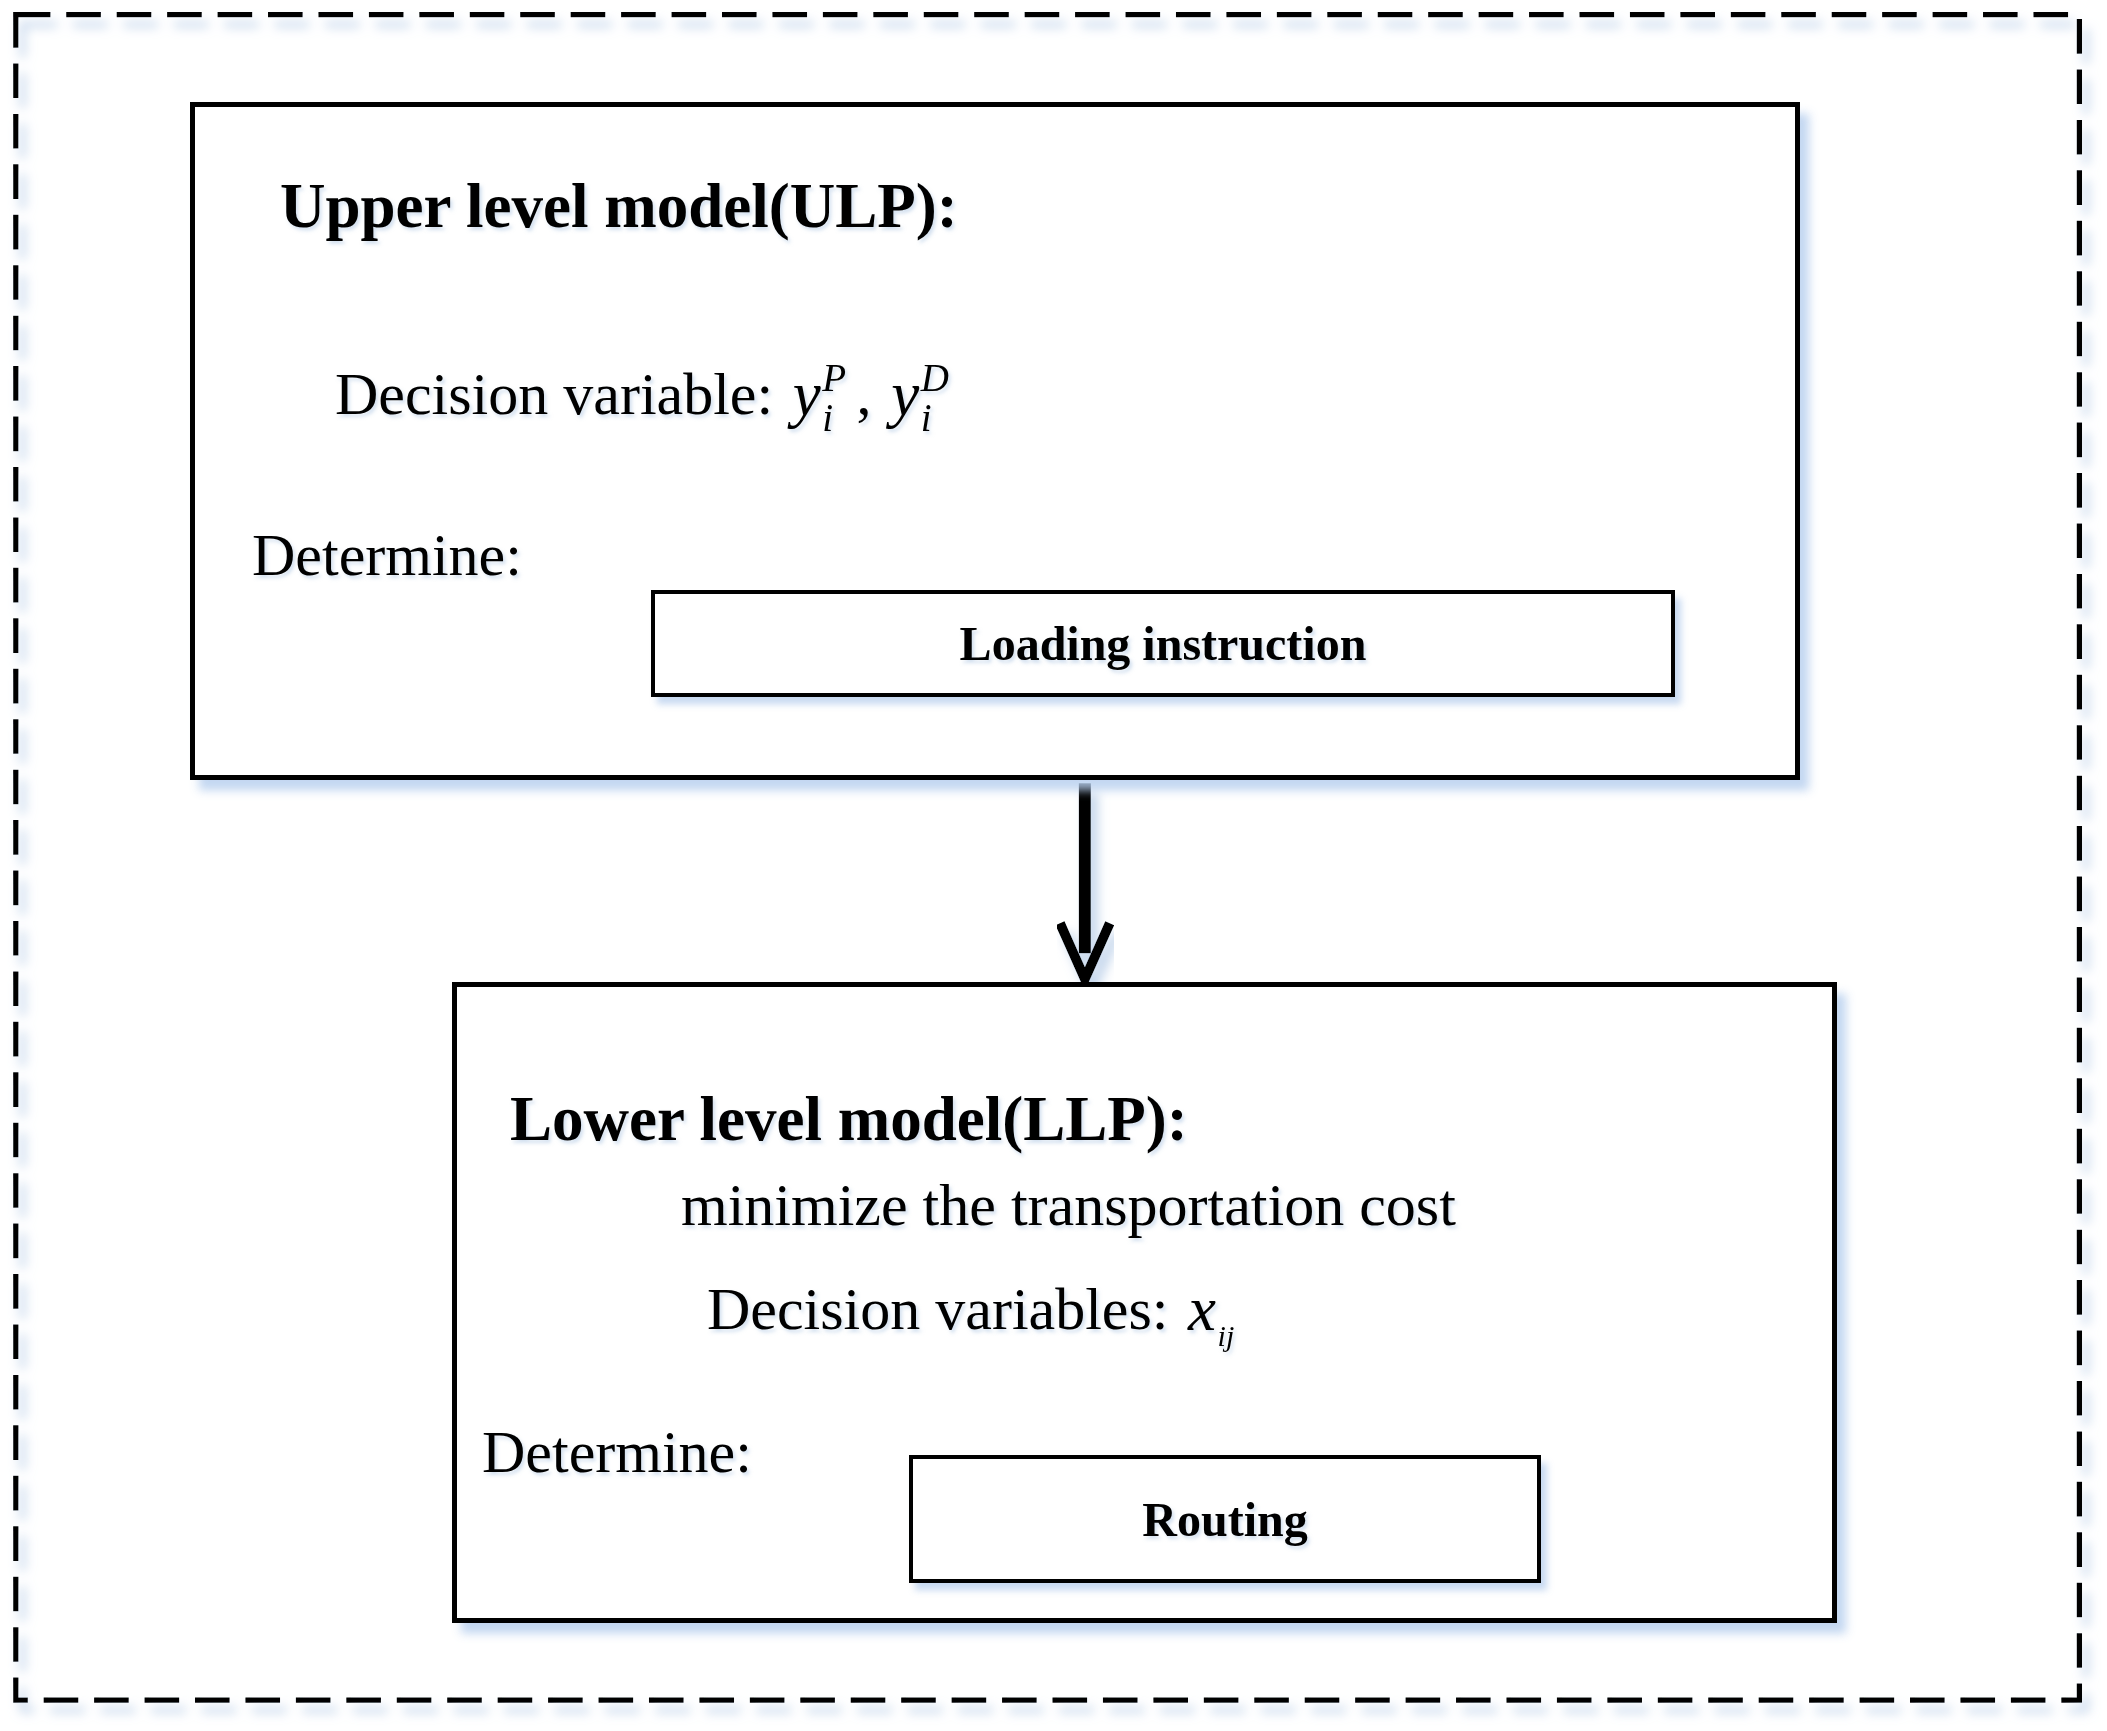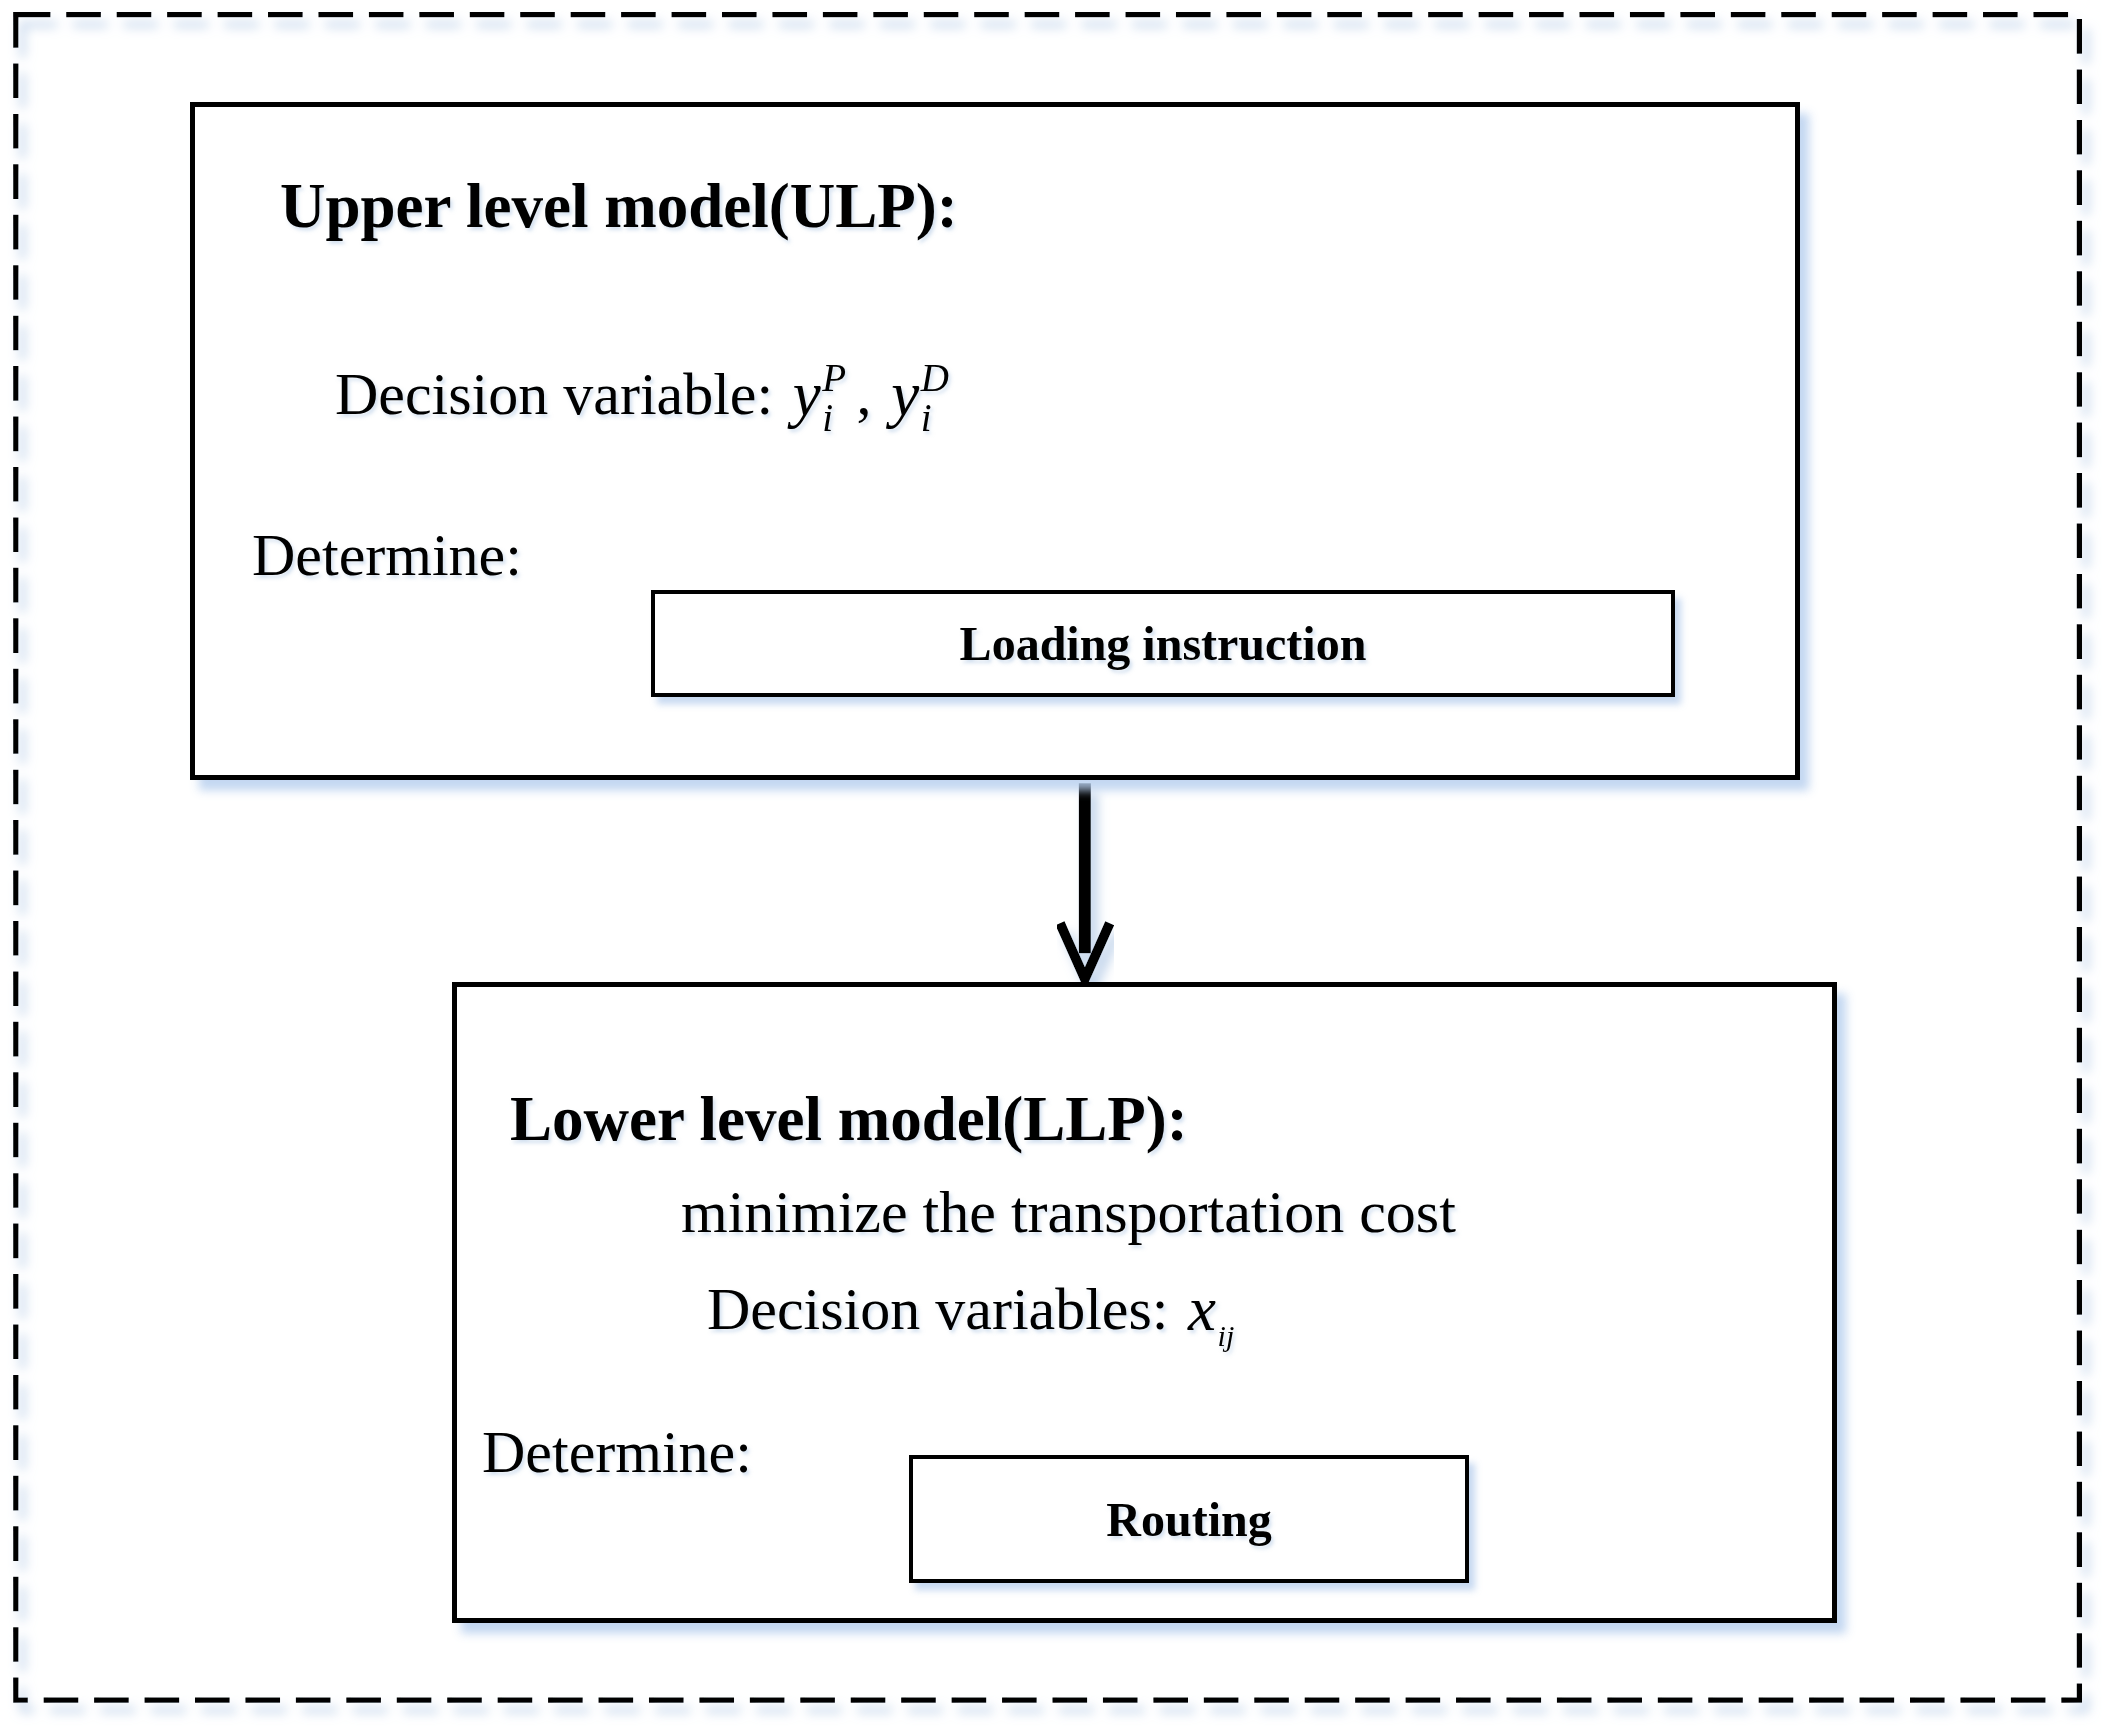--- a/index.html
+++ b/index.html
@@ -46,21 +46,21 @@
     background: var(--background);
     box-shadow: 6px 7.5px 6.8px rgba(185, 208, 238, 0.8);
     display: flex;
     align-items: center;
     justify-content: center;
     font-weight: bold;
     font-size: 48px;
     text-shadow: 2.3px 3px 3.8px rgba(170, 195, 225, 0.5);
   }
   .loading-box { left: 456px; top: 483px; width: 1024px; height: 107px; }
-  .routing-box { left: 452px; top: 468px; width: 560px; height: 128px; }
+  .routing-box { left: 452px; top: 468px; width: 632px; height: 128px; }
   .dec-line { display: flex; align-items: center; }
   .mvar { display: inline-flex; align-items: center; margin-left: 19.6px; }
   .mvar .base { font-style: italic; font-size: 63px; line-height: 1; }
   .mstack {
     display: inline-flex;
     flex-direction: column;
     align-items: flex-start;
     font-style: italic;
     font-size: 39px;
     line-height: 1.02;
@@ -115,21 +115,21 @@
       </span>
     </div>
     <div class="tline" style="left:57px; top:414px;">Determine:</div>
     <div class="inner-box loading-box">
       <span>Loading instruction</span>
     </div>
   </div>
 
   <div class="box lower-box">
     <div class="tline bold" style="left:25px; top:96px;">Lower level model(LLP):</div>
-    <div class="tline" style="left:224px; top:191px;text-align:right;">minimize the transportation cost</div>
+    <div class="tline" style="left:224px; top:184px;text-align:right;">minimize the transportation cost</div>
     <div class="tline dec-line" style="left:250px; top:288px;">
       <span>Decision variables:</span>
       <span class="mvar">
         <span class="base">x</span>
         <span class="msub-only">ij</span>
       </span>
     </div>
     <div class="tline" style="left:25px; top:431px;">Determine:</div>
     <div class="inner-box routing-box">
       <span>Routing</span>

